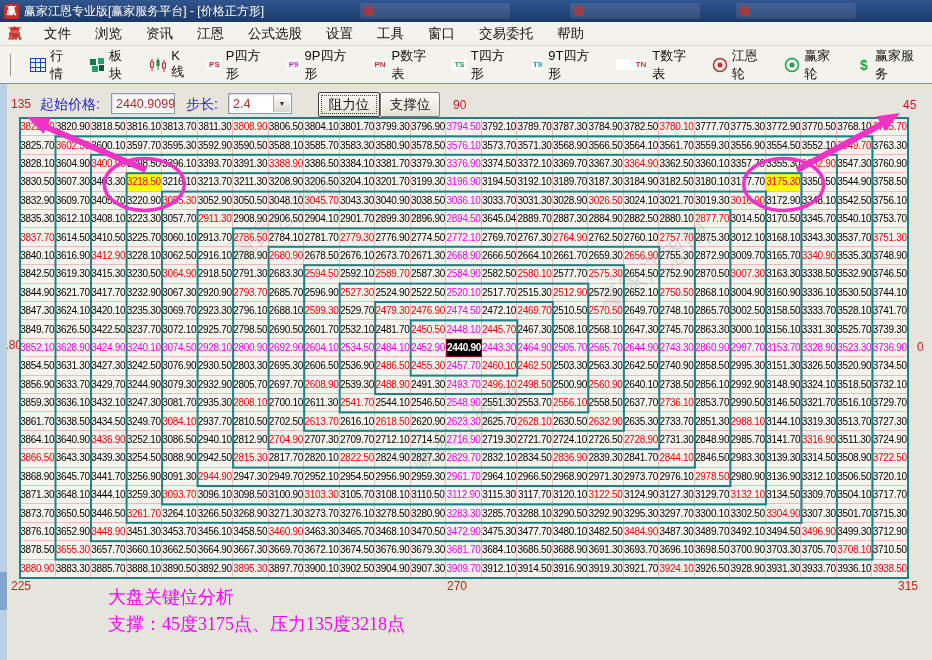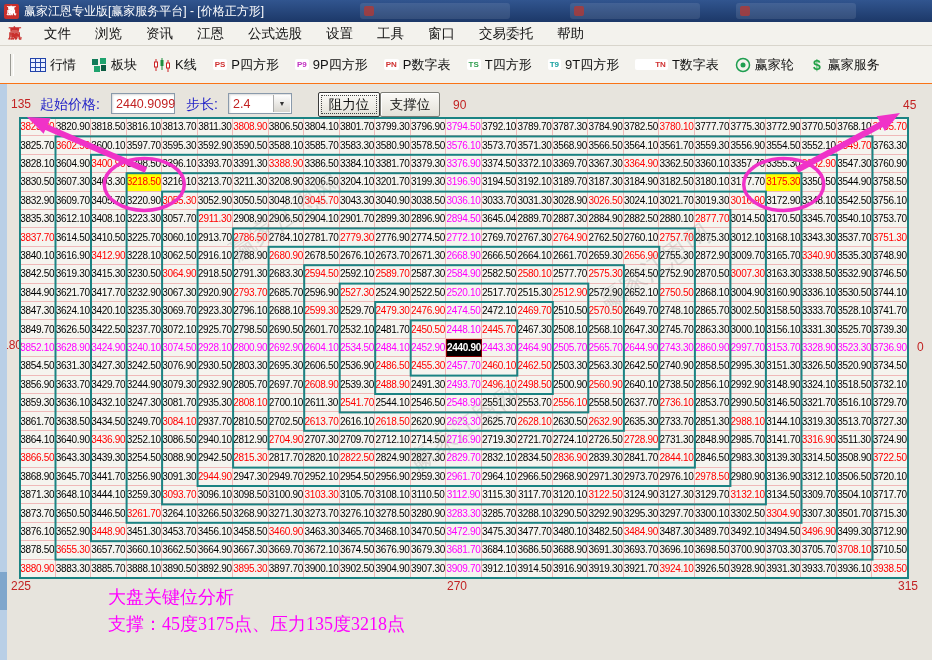--- a/index.html
+++ b/index.html
@@ -146,20 +146,29 @@
         <span class="icw">
           <span class="badge" style="border-color: rgb(24, 160, 160); color: rgb(24, 160, 160);">T9</span>
         </span>
         <span>9T四方形</span>
       </div>
       <div class="tbi">
         <span class="icw">
           <span class="badge" style="border-color: rgb(208, 48, 48); color: rgb(208, 48, 48); padding-left: 20px;">TN</span>
         </span>
         <span>T数字表</span>
+      </div>
+      <div class="tbi">
+        <span class="icw">
+          <svg width="16" height="16">
+            <circle cx="8" cy="8" r="6.5" fill="none" stroke="#C03030" stroke-width="1.5"></circle>
+            <circle cx="8" cy="8" r="2.5" fill="#C03030"></circle>
+          </svg>
+        </span>
+        <span>江恩轮</span>
       </div>
       <div class="tbi">
         <span class="icw">
           <svg width="16" height="16">
             <circle cx="8" cy="8" r="6.5" fill="none" stroke="#1E9E50" stroke-width="1.5"></circle>
             <circle cx="8" cy="8" r="2.5" fill="#1E9E50"></circle>
           </svg>
         </span>
         <span>赢家轮</span>
       </div>

